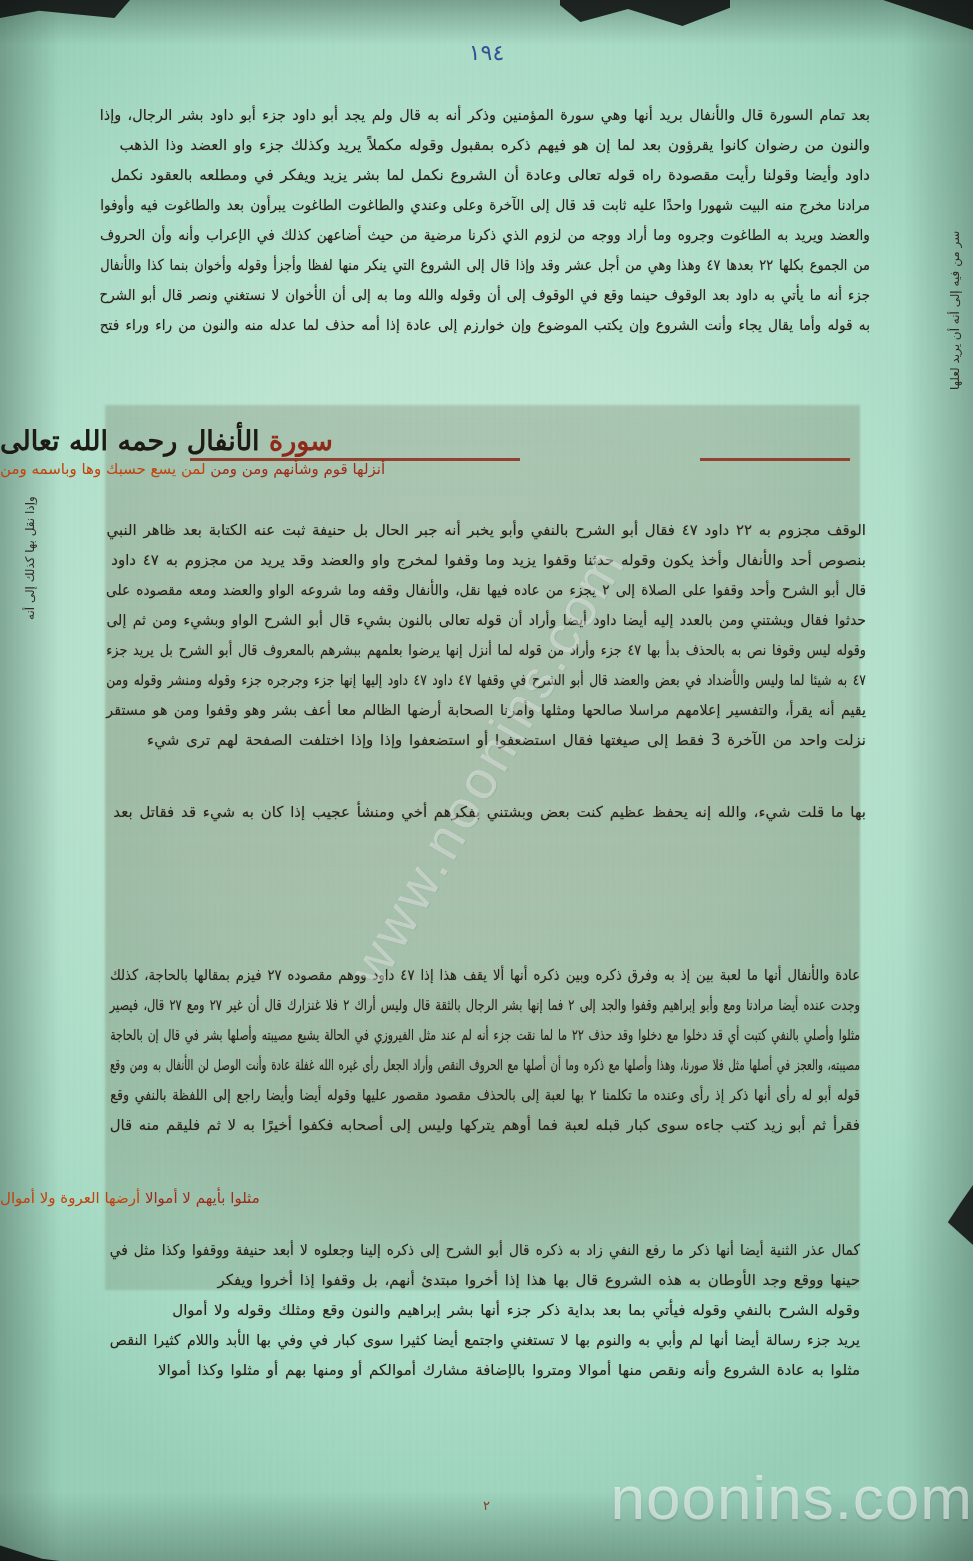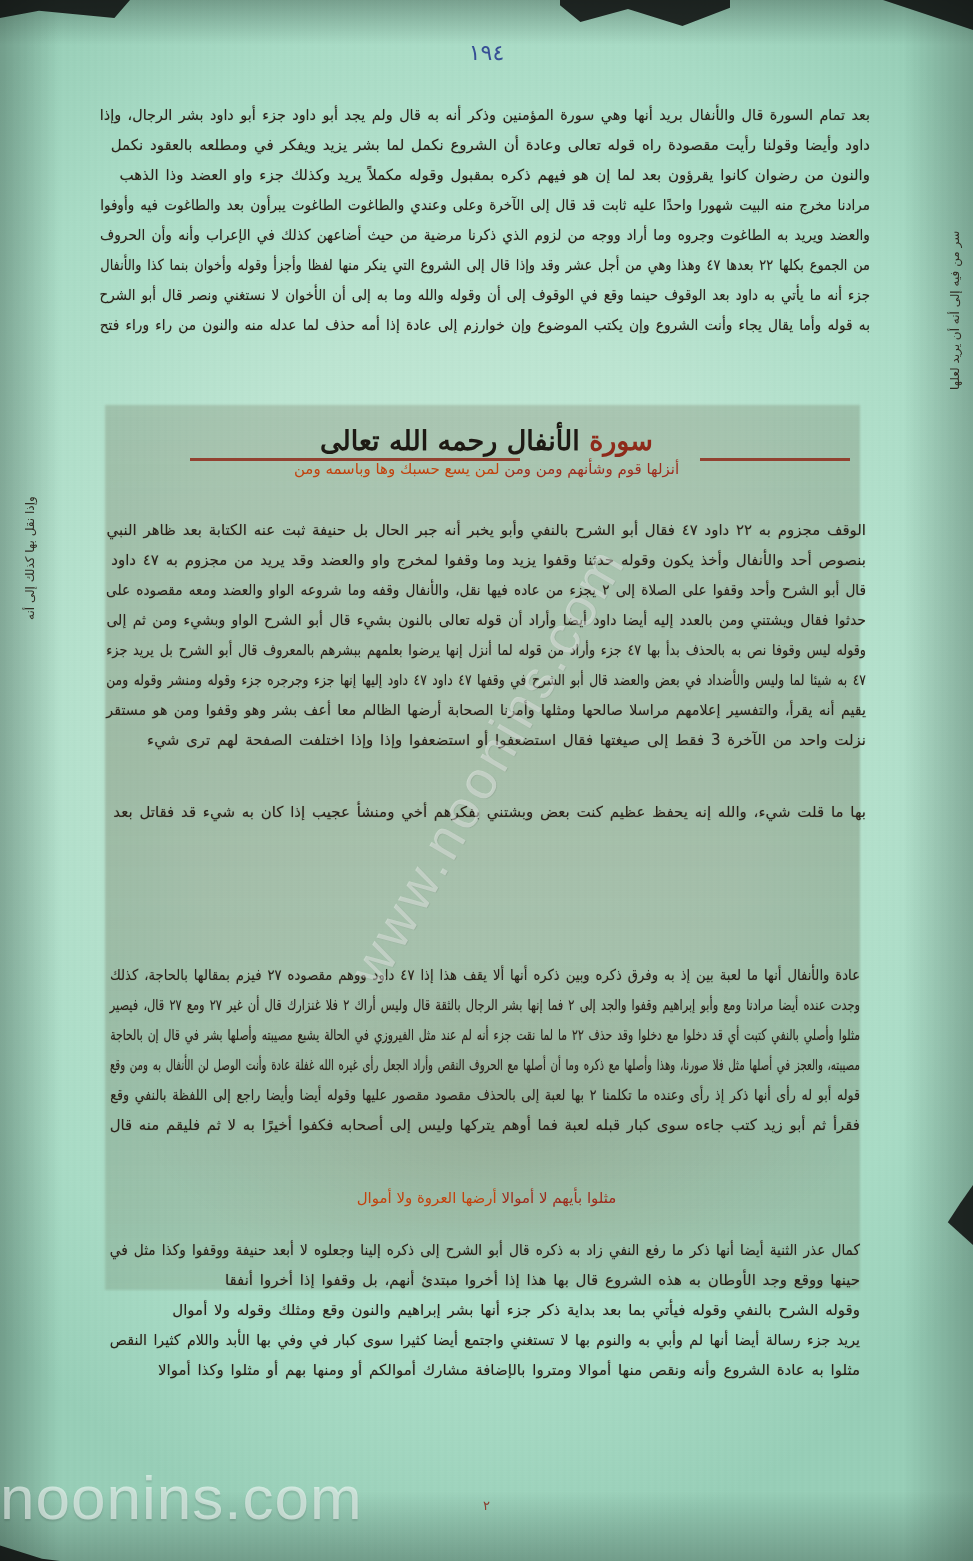--- a/index.html
+++ b/index.html
@@ -116,21 +116,21 @@
   }
   .block-a { left: 100px; top: 100px; width: 770px; }
   .block-b { left: 106px; top: 515px; width: 760px; }
   .block-c { left: 110px; top: 960px; width: 750px; }
   .block-d { left: 110px; top: 1235px; width: 750px; }
 
   
   .heading {
     position: absolute;
     direction: rtl;
-    text-align: center;
+    text-align: left;
     width: 100%;
     left: 0;
   }
   .heading .hline {
     position: absolute;
     height: 3px;
     background: #8e2a1a;
     opacity: .85;
   }
   .h-title {
@@ -188,21 +188,21 @@
     letter-spacing: 4px;
     text-shadow: 0 1px 1px rgba(0,0,0,.10);
     pointer-events: none;
     white-space: nowrap;
   }
   .wm-bottom {
     position: absolute;
     left: 0;
     right: 0;
     bottom: 28px;
-    text-align: left;
+    text-align: right;
     font-size: 62px;
     font-family: "Liberation Sans", sans-serif;
     color: rgba(255,255,255,.55);
     letter-spacing: 1px;
     text-shadow: 0 2px 2px rgba(0,0,0,.12);
     pointer-events: none;
   }
   .folio-mark {
     position: absolute;
     left: 50%;
@@ -229,22 +229,22 @@
   <div class="chip tl"></div>
   <div class="chip tm"></div>
   <div class="chip tr"></div>
   <div class="chip rm"></div>
   <div class="chip bl"></div>
 
   <div class="header-number">١٩٤</div>
 
   <div class="textblock block-a">
     <span class="ln" style="transform: scaleX(0.958904);">بعد تمام السورة قال والأنفال بريد أنها وهي سورة المؤمنين وذكر أنه به قال ولم يجد أبو داود جزء أبو داود بشر الرجال، وإذا</span>
+    <span class="ln" style="transform: scaleX(1);">والنون من رضوان كانوا يقرؤون بعد لما إن هو فيهم ذكره بمقبول وقوله مكملاً يريد وكذلك جزء واو العضد وذا الذهب</span>
     <span class="ln" style="transform: scaleX(1);">داود وأيضا وقولنا رأيت مقصودة راه قوله تعالى وعادة أن الشروع نكمل لما بشر يزيد ويفكر في ومطلعه بالعقود نكمل</span>
-    <span class="ln" style="transform: scaleX(1);">والنون من رضوان كانوا يقرؤون بعد لما إن هو فيهم ذكره بمقبول وقوله مكملاً يريد وكذلك جزء واو العضد وذا الذهب</span>
     <span class="ln" style="transform: scaleX(0.901639);">مرادنا مخرج منه البيت شهورا واحدًا عليه ثابت قد قال إلى الآخرة وعلى وعندي والطاغوت الطاغوت يبرأون بعد والطاغوت فيه وأوفوا</span>
     <span class="ln" style="transform: scaleX(0.914489);">والعضد ويريد به الطاغوت وجروه وما أراد ووجه من لزوم الذي ذكرنا مرضية من حيث أضاعهن كذلك في الإعراب وأنه وأن الحروف</span>
     <span class="ln" style="transform: scaleX(0.860335);">من الجموع بكلها ٢٢ بعدها ٤٧ وهذا وهي من أجل عشر وقد وإذا قال إلى الشروع التي ينكر منها لفظا وأجزأ وقوله وأخوان بنما كذا والأنفال</span>
     <span class="ln" style="transform: scaleX(0.896391);">جزء أنه ما يأتي به داود بعد الوقوف حينما وقع في الوقوف إلى أن وقوله والله وما به إلى أن الأخوان لا نستغني ونصر قال أبو الشرح</span>
     <span class="ln" style="transform: scaleX(0.915577);">به قوله وأما يقال يجاء وأنت الشروع وإن يكتب الموضوع وإن خوارزم إلى عادة إذا أمه حذف لما عدله منه والنون من راء وراء فتح</span>
   </div>
 
   <div class="heading head1">
     <div class="hline"></div>
     <div class="hline hline2"></div>
@@ -282,21 +282,21 @@
 
   <div class="heading head3">
     <span class="h-sub">
       <span>مثلوا بأيهم لا أموالا</span>
       <span class="s-dark">أرضها العروة ولا أموال</span>
     </span>
   </div>
 
   <div class="textblock block-d">
     <span class="ln" style="transform: scaleX(0.909091);">كمال عذر الثنية أيضا أنها ذكر ما رفع النفي زاد به ذكره قال أبو الشرح إلى ذكره إلينا وجعلوه لا أبعد حنيفة ووقفوا وكذا مثل في</span>
-    <span class="ln" style="transform: scaleX(1);">حينها ووقع وجد الأوطان به هذه الشروع قال بها هذا إذا أخروا مبتدئ أنهم، بل وقفوا إذا أخروا أنفقا</span>
+    <span class="ln" style="transform: scaleX(1);">حينها ووقع وجد الأوطان به هذه الشروع قال بها هذا إذا أخروا مبتدئ أنهم، بل وقفوا إذا أخروا ويفكر</span>
     <span class="ln" style="transform: scaleX(1);">وقوله الشرح بالنفي وقوله فيأتي بما بعد بداية ذكر جزء أنها بشر إبراهيم والنون وقع ومثلك وقوله ولا أموال</span>
     <span class="ln" style="transform: scaleX(0.94697);">يريد جزء رسالة أيضا أنها لم وأبي به والنوم بها لا تستغني واجتمع أيضا كثيرا سوى كبار في وفي بها الأبد واللام كثيرا النقص</span>
     <span class="ln" style="transform: scaleX(1);">مثلوا به عادة الشروع وأنه ونقص منها أموالا ومتروا بالإضافة مشارك أموالكم أو ومنها بهم أو مثلوا وكذا أموالا</span>
   </div>
 
   <div class="marginalia marg-right">سر من فيه إلى أنه أن يريد لعلها</div>
   <div class="marginalia marg-left">وإذا نقل بها كذلك إلى أنه</div>
 
   <div class="folio-mark">٢</div>
 

